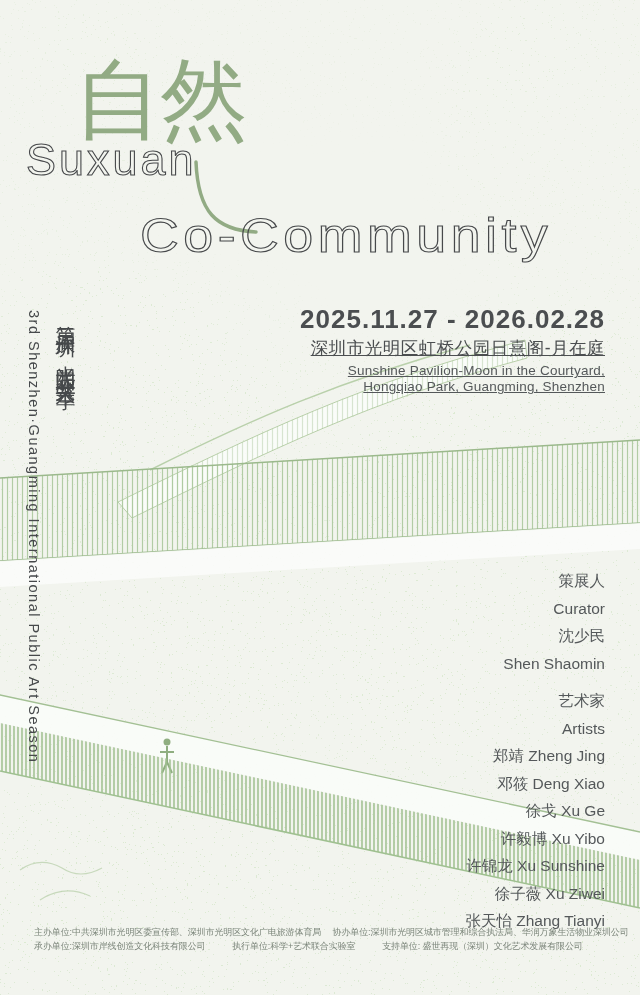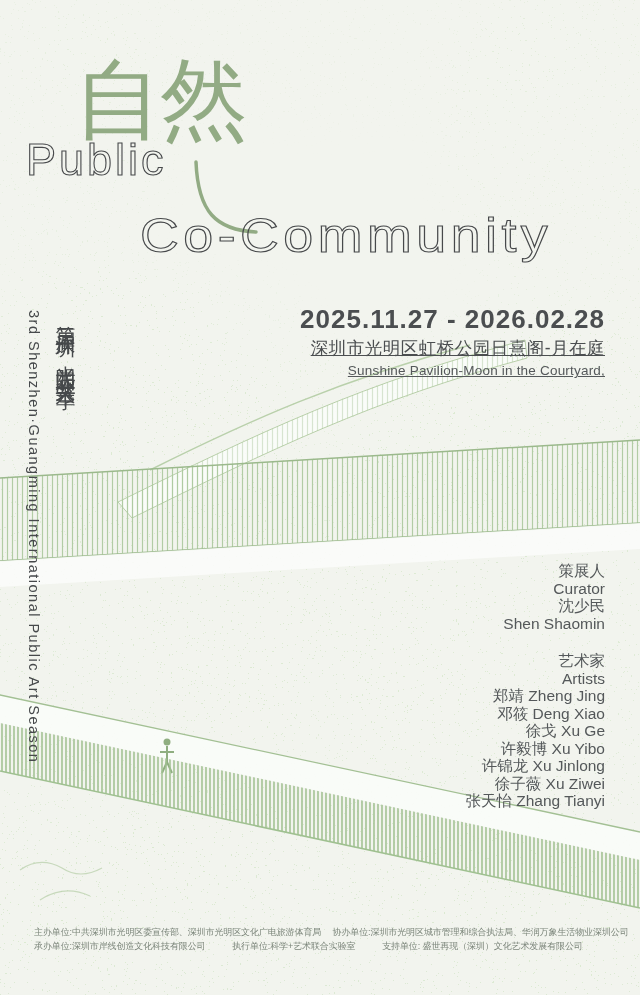--- a/index.html
+++ b/index.html
@@ -31,21 +31,21 @@
   .v-en{left:26px;top:310px;writing-mode:vertical-rl;font-size:14.5px;
         letter-spacing:1.5px;color:#46494b;}
   .v-zh{left:53px;top:310px;writing-mode:vertical-rl;text-orientation:upright;
         font-size:20px;letter-spacing:3px;color:#46494b;}
 
   
   .credits{right:35px;top:562px;text-align:right;color:#54585a;
            font-size:15.5px;line-height:17.5px;}
   .cr-group{margin-bottom:12px;}
   .cr-group.artists{margin-top:20px;}
-  .cr-line{white-space:nowrap;}
+  .cr-line{white-space:nowrap;margin-top:10px;}
 
   
   .footer{left:34px;top:926px;color:#7b857a;font-size:9px;line-height:13.5px;
           letter-spacing:-0.1px;z-index:2;position:absolute;width:600px;}
   .f-line{white-space:pre;}
   .emblem{display:inline-block;width:10px;height:10px;border-radius:50%;
           background:radial-gradient(circle at 50% 42%, #ffffff 0 1.6px, #c23a2c 2.2px);
           margin-left:5px;vertical-align:-2px;}
 </style>
 </head>
@@ -106,48 +106,49 @@
       <path d="M167 746 L167 762 M167 762 L162 773 M167 762 L172 773 M160 752 L174 752" stroke="#8fae80" stroke-width="2" fill="none"></path>
       <polygon points="0,723 640,860 640,908 0,771" fill="url(#railD)" opacity=".95"></polygon>
       <line x1="0" y1="771" x2="640" y2="908" stroke="#9fc090" stroke-width="1.5"></line>
     </g>
 
     <path d="M 196 162 C 198 212 216 230 256 232" fill="none" stroke="#92ab84" stroke-width="3.5" stroke-linecap="round"></path>
 
     <path d="M 20 870 q 20 -14 42 -2 q 18 12 40 0 M 40 900 q 24 -16 50 -4" fill="none" stroke="#b5cda6" stroke-width="1.2" opacity=".7"></path>
   </svg>
 
-  <div class="layer t-en t-en1">Public</div>
+  <div class="layer t-en t-en1">Suxuan</div>
   <div class="layer t-zh t-zh1">自然</div>
   <div class="layer t-en t-en2">Co-Community</div>
 
   <div class="layer event">
     <div class="ev-dates">2025.11.27 - 2026.02.28</div>
     <div class="ev-zh">深圳市光明区虹桥公园日熹阁-月在庭</div>
     <div class="ev-en first">Sunshine Pavilion-Moon in the Courtyard,</div>
+    <div class="ev-en">Hongqiao Park, Guangming, Shenzhen</div>
   </div>
 
   <div class="layer v-en">3rd Shenzhen·Guangming International Public Art Season</div>
   <div class="layer v-zh">第三届深圳·光明国际公共艺术季</div>
 
   <div class="layer credits">
     <div class="cr-group">
       <div class="cr-line">策展人</div>
       <div class="cr-line">Curator</div>
       <div class="cr-line">沈少民</div>
       <div class="cr-line">Shen Shaomin</div>
     </div>
     <div class="cr-group artists">
       <div class="cr-line">艺术家</div>
       <div class="cr-line">Artists</div>
       <div class="cr-line">郑靖 Zheng Jing</div>
       <div class="cr-line">邓筱 Deng Xiao</div>
       <div class="cr-line">徐戈 Xu Ge</div>
       <div class="cr-line">许毅博 Xu Yibo</div>
-      <div class="cr-line">许锦龙 Xu Jinlong</div>
+      <div class="cr-line">许锦龙 Xu Sunshine</div>
       <div class="cr-line">徐子薇 Xu Ziwei</div>
       <div class="cr-line">张天怡 Zhang Tianyi</div>
     </div>
   </div>
 
   <div class="footer">
     <div class="f-line">主办单位:中共深圳市光明区委宣传部、深圳市光明区文化广电旅游体育局　 协办单位:深圳市光明区城市管理和综合执法局、华润万象生活物业深圳公司</div>
     <div class="f-line">承办单位:深圳市岸线创造文化科技有限公司　　　执行单位:科学+艺术联合实验室　　　支持单位: 盛世再现（深圳）文化艺术发展有限公司</div>
   </div>
 

